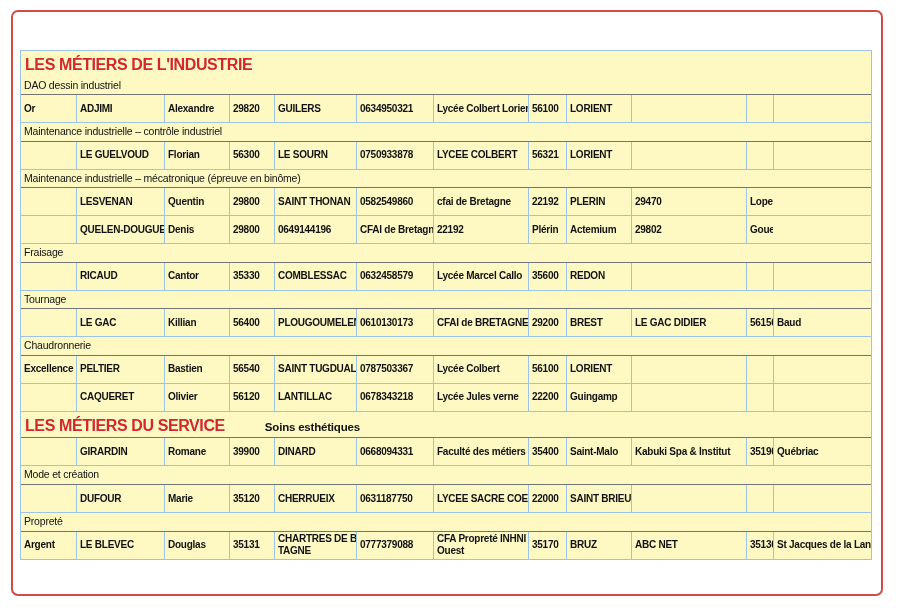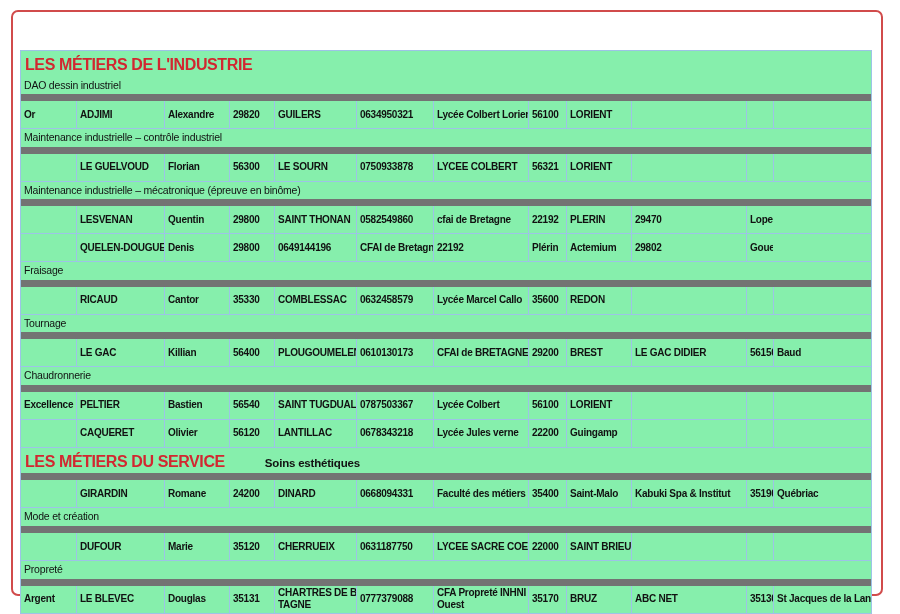--- a/index.html
+++ b/index.html
@@ -7,21 +7,21 @@
     width:900px;height:614px;position:relative;background:#ffffff;
     font-family:"Liberation Sans", sans-serif;overflow:hidden;
   }
   .frame{
     position:absolute;left:11px;top:10px;width:872px;height:586px;
     border:2px solid #d14b4b;border-radius:7px;box-sizing:border-box;
     pointer-events:none;
   }
   .doc-table{
     position:absolute;left:20px;top:50px;width:850px;
-    border:1px solid #9dc3e6;box-sizing:content-box;background:#86efac;
+    border:1px solid #9dc3e6;box-sizing:content-box;background:#fef9c3;
   }
   .block-title{
     padding:5px 4px 3px 4px;display:flex;align-items:baseline;
   }
   .title-main{
     color:#d22730;font-weight:bold;font-size:16px;letter-spacing:-0.4px;
     line-height:1.1;white-space:pre;
   }
   .title-suffix{
     color:#111;font-weight:bold;font-size:11.5px;margin-left:7px;
@@ -29,21 +29,21 @@
   }
   .title-suffix:empty{display:none;}
   .block-section{
     font-weight:normal;font-size:10.5px;color:#111;
     padding:3px 3px 3px 3px;letter-spacing:-0.2px;line-height:1.1;
     white-space:pre;overflow:hidden;
   }
   .block-row{
     display:grid;
     grid-template-columns:55px 88px 65px 45px 82px 77px 95px 38px 65px 115px 27px 98px;
-    border-top:7px solid #737373;border-bottom:1px solid #9dc3e6;
+    border-top:1px solid #737373;border-bottom:1px solid #9dc3e6;
   }
   .block-row + .block-row{border-top:none;}
   .block-row:last-child{border-bottom:none;}
   .cell{
     box-sizing:border-box;min-height:27px;display:flex;align-items:center;
     padding:1px 3px;font-weight:bold;font-size:10px;color:#111;
     letter-spacing:-0.25px;line-height:1.2;white-space:pre;overflow:hidden;
   }
   .cell + .cell{border-left:1px solid #9dc3e6;}
 </style>
@@ -172,21 +172,21 @@
       <div class="cell"></div>
     </div>
     <div class="block-title">
       <span class="title-main">LES MÉTIERS DU SERVICE</span>
       <span class="title-suffix">Soins esthétiques</span>
     </div>
     <div class="block-row">
       <div class="cell"></div>
       <div class="cell">GIRARDIN</div>
       <div class="cell">Romane</div>
-      <div class="cell">24200</div>
+      <div class="cell">39900</div>
       <div class="cell">DINARD</div>
       <div class="cell">0668094331</div>
       <div class="cell">Faculté des métiers de</div>
       <div class="cell">35400</div>
       <div class="cell">Saint-Malo</div>
       <div class="cell">Kabuki Spa &amp; Institut</div>
       <div class="cell">35190</div>
       <div class="cell">Québriac</div>
     </div>
     <div class="block-section">Mode et création</div>

